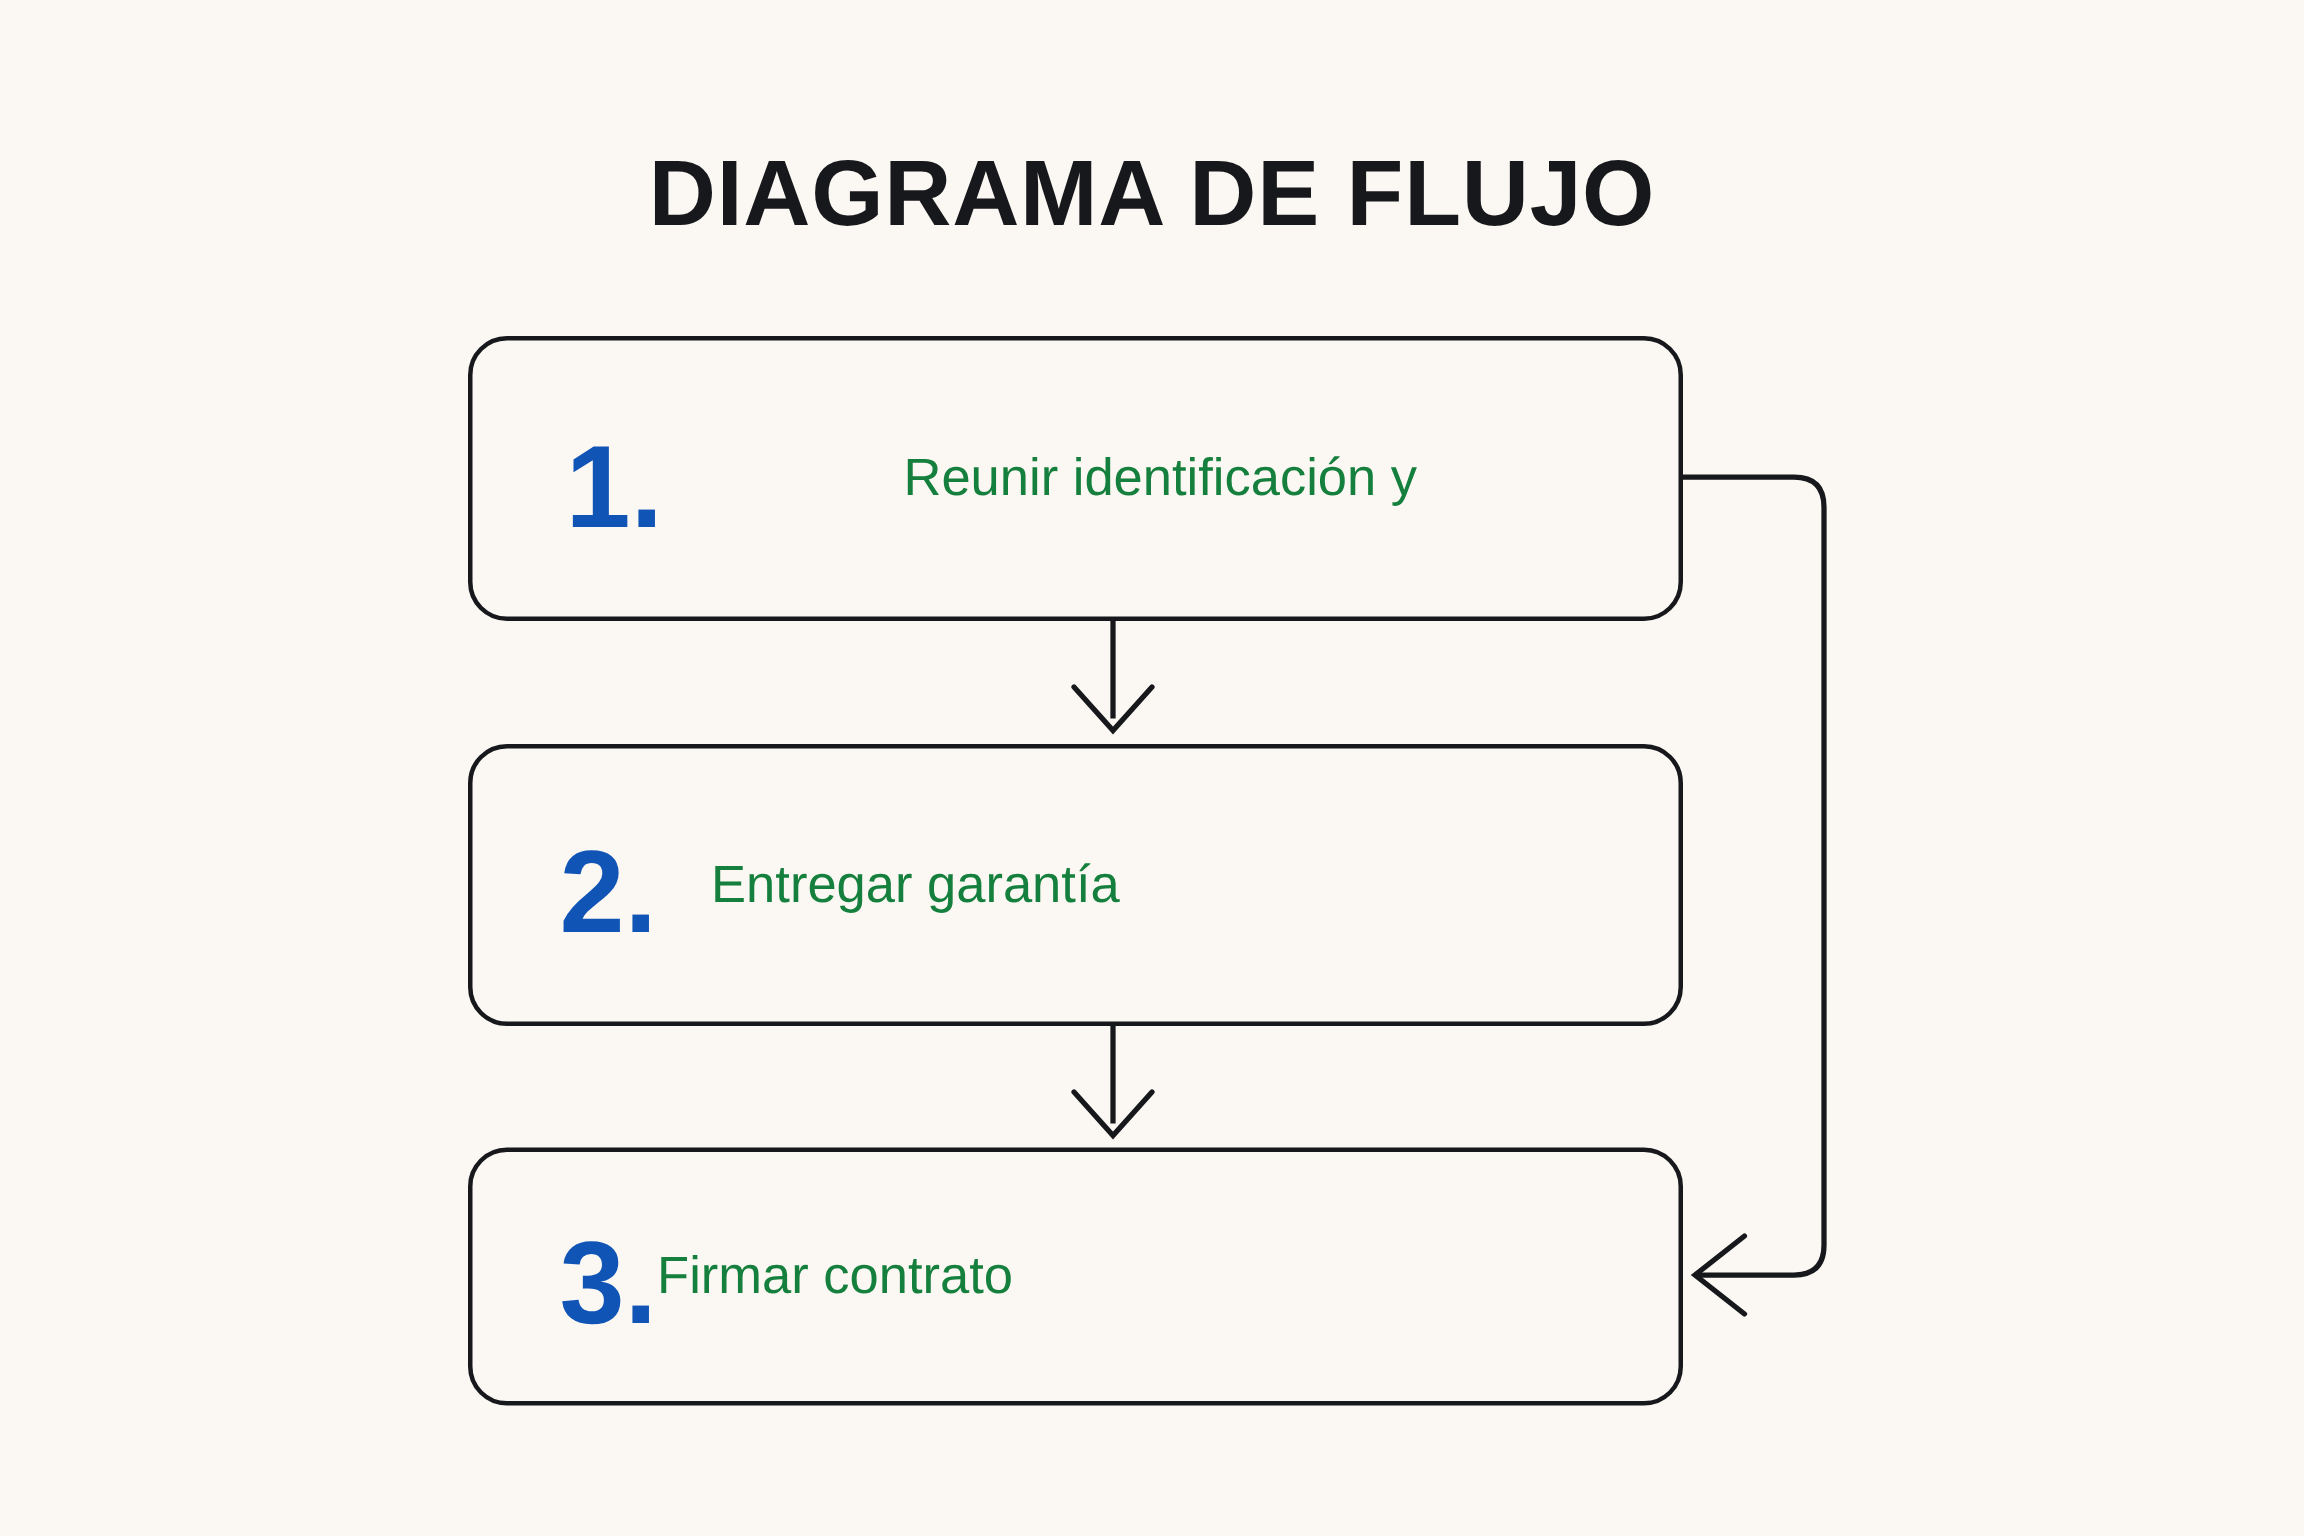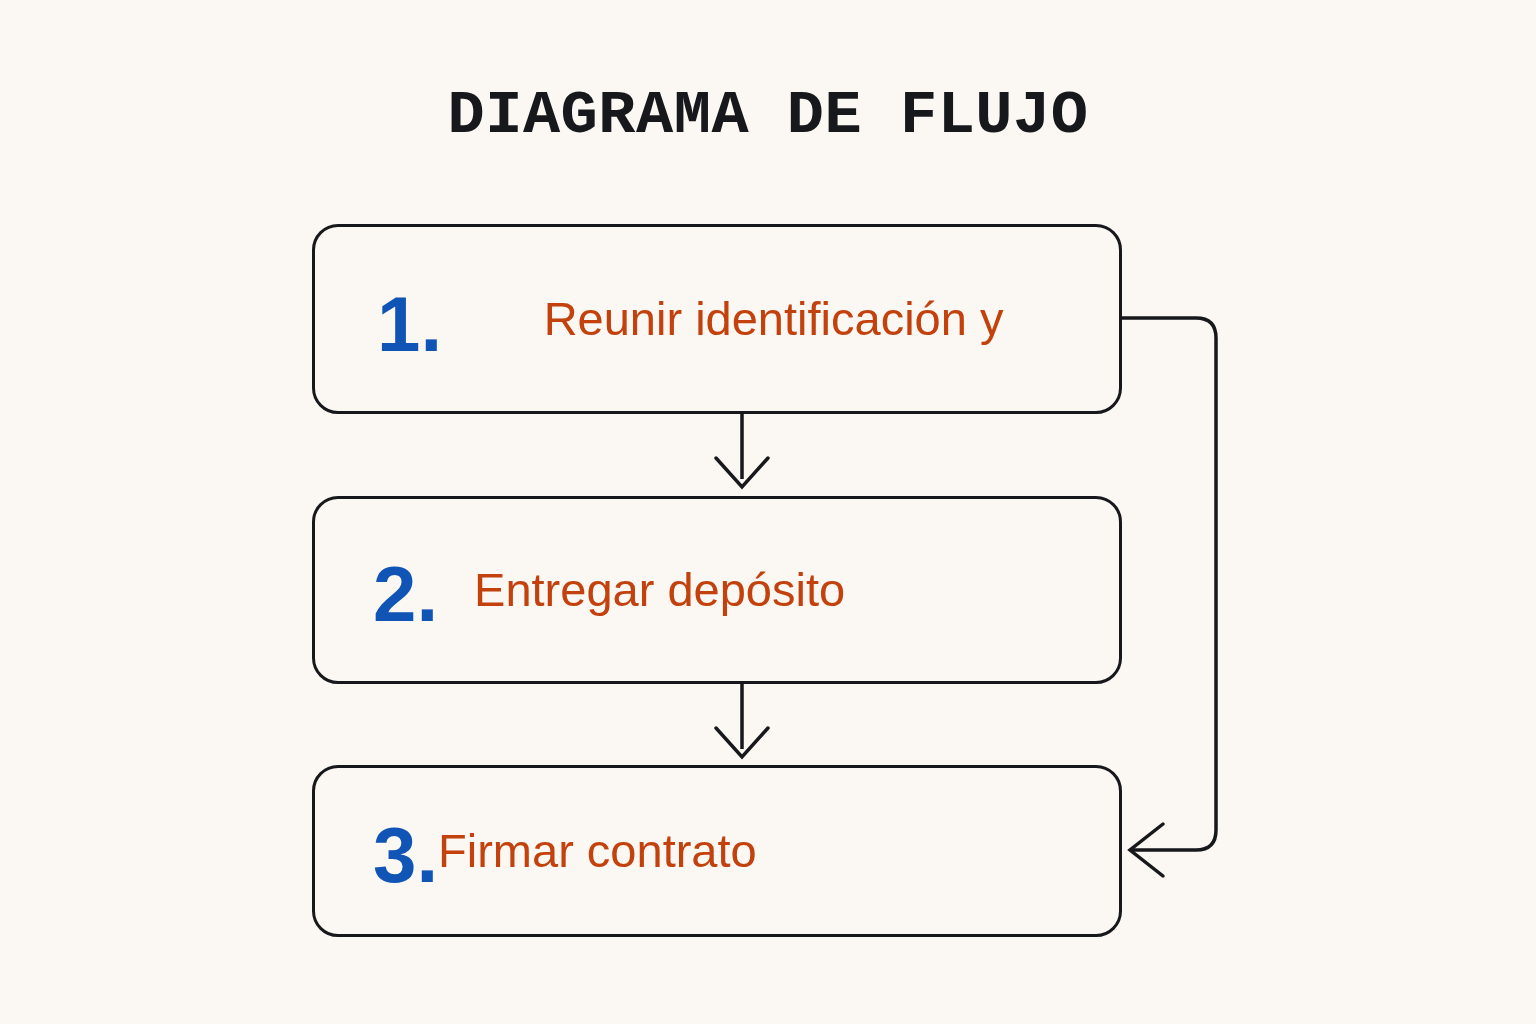--- a/index.html
+++ b/index.html
@@ -17,28 +17,28 @@
     position: relative;
     width: 1536px;
     height: 1024px;
     background: #FBF7F2;
   }
 
   
   #diagram-title {
     position: absolute;
     left: 0;
-    top: 80px;
+    top: 94px;
     width: 1536px;
     text-align: center;
     font-size: 62px;
     font-weight: 700;
     letter-spacing: 0.5px;
     color: #17181C;
-    font-family: Liberation Mono, monospace;
+    font-family: Liberation Sans, sans-serif;
     white-space: nowrap;
   }
 
   
   #connectors {
     position: absolute;
     left: 0;
     top: 0;
     width: 1536px;
     height: 1024px;
@@ -66,22 +66,22 @@
     line-height: 0.9;
     font-family: "Liberation Sans", sans-serif;
     flex: 0 0 auto;
     text-align: left;
   }
   #step-box-1 .step-number { margin-left: 62px; margin-top: 10px; }
   #step-box-2 .step-number { margin-left: 58px; margin-top: 8px; }
   #step-box-3 .step-number { margin-left: 58px; margin-top: 8px; }
 
   .step-text {
-    color: #c2410c;
-    font-size: 47px;
+    color: #15803d;
+    font-size: 35px;
     line-height: 1.16;
     font-family: "Liberation Sans", sans-serif;
     flex: 1 1 auto;
   }
   #step-text-1 {
     text-align: center;
     margin-left: 8px;
     margin-right: 22px;
   }
   #step-text-2 {
@@ -121,21 +121,21 @@
   <div class="step-box" id="step-box-1">
     <span class="step-number">1.</span>
     <span class="step-text" id="step-text-1">
       <span class="line">Reunir identificación y</span>
     </span>
   </div>
 
   <div class="step-box" id="step-box-2">
     <span class="step-number">2.</span>
     <span class="step-text" id="step-text-2">
-      <span class="line">Entregar depósito</span>
+      <span class="line">Entregar garantía</span>
     </span>
   </div>
 
   <div class="step-box" id="step-box-3">
     <span class="step-number">3.</span>
     <span class="step-text" id="step-text-3">
       <span class="line">Firmar contrato</span>
     </span>
   </div>
 

